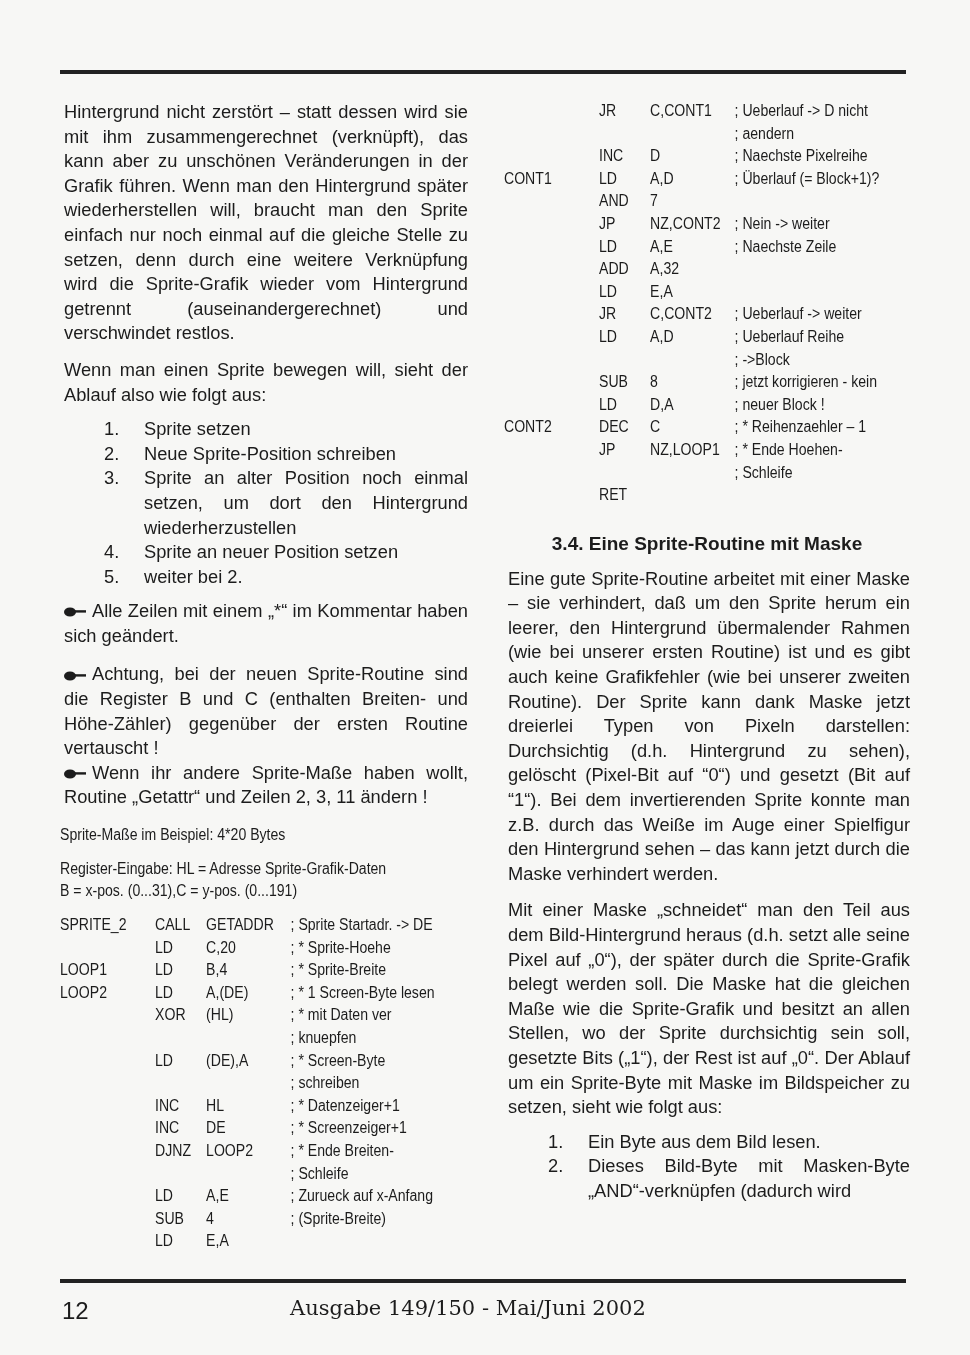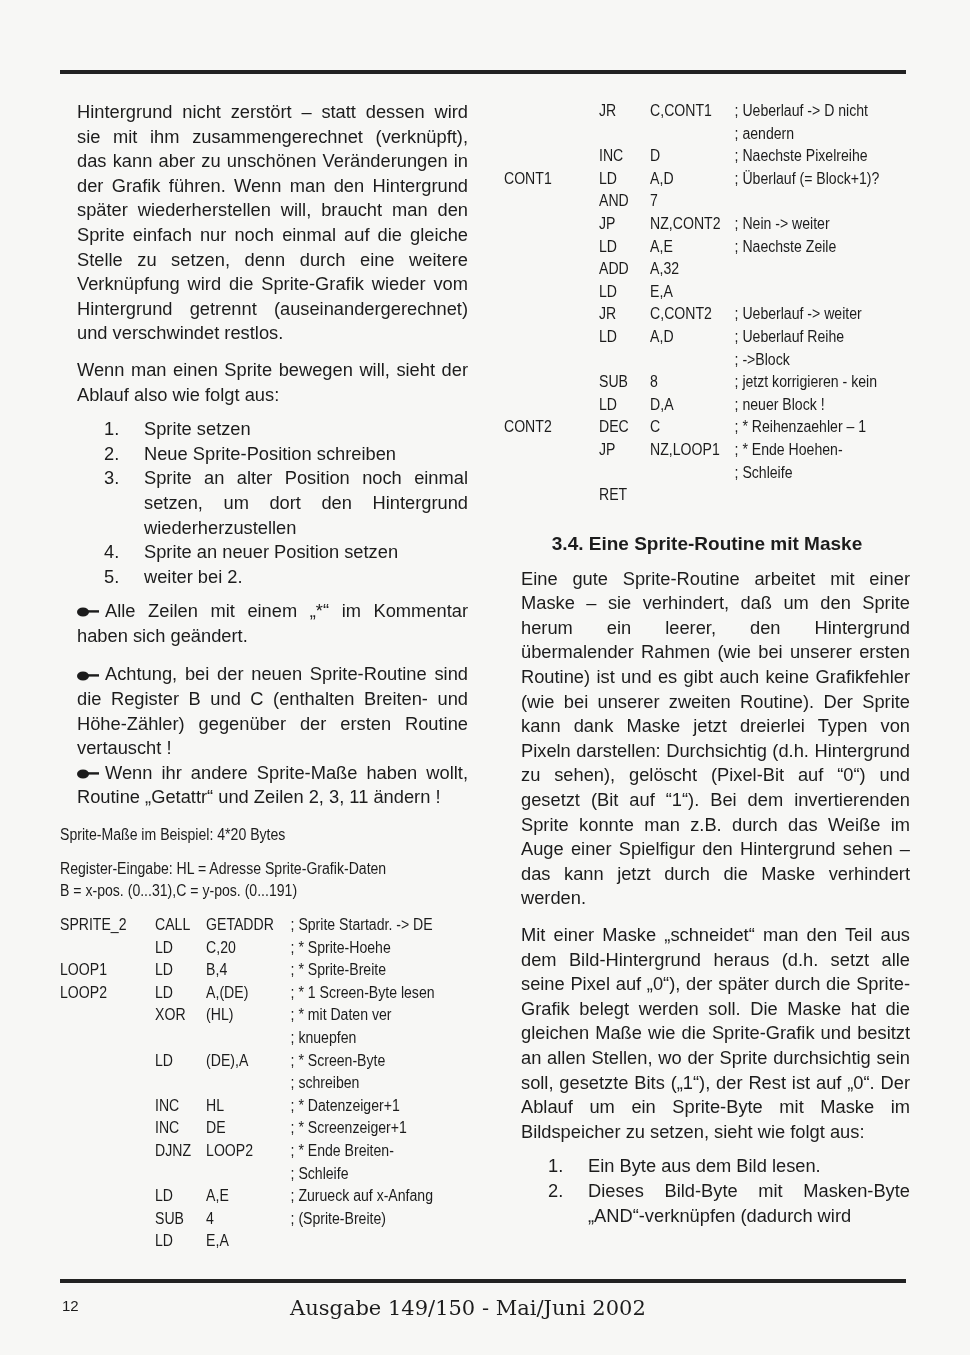--- a/index.html
+++ b/index.html
@@ -6,37 +6,37 @@
   body {
     width:970px; height:1355px; background:#f7f7f5; position:relative; overflow:hidden;
     color:#1c1c1c; font-family:"Liberation Sans", sans-serif;
   }
   .rule { position:absolute; left:60px; width:846px; height:4px; background:#222; }
   .rule.top { top:70px; }
   .rule.bottom { top:1279px; }
   .col { position:absolute; top:100px; }
   .col.left { left:60px; width:408px; }
   .col.right { left:504px; width:406px; }
-  .para { font-size:18.3px; line-height:24.6px; text-align:justify; margin:0 0 10px 17px; }
+  .para { font-size:18.3px; line-height:24.6px; text-align:justify; margin:0 0 10px 4px; }
   .para.tight { margin-bottom:0; }
   ol.steps { list-style:none; margin:0 0 10px 0; padding:0 0 0 44px; font-size:18.3px; line-height:24.6px; }
   ol.steps li { display:flex; }
   ol.steps li .num { width:40px; flex:none; }
   ol.steps li .txt { flex:1; text-align:justify; }
   .hand { display:inline-block; width:22px; height:10px; vertical-align:middle; margin-right:6px; }
   .small { font-size:16px; line-height:22px; transform:scaleX(0.88); transform-origin:left; white-space:nowrap; }
   .code { font-size:16px; line-height:22.6px; width:470px; transform:scaleX(0.88); transform-origin:left; }
   .code .row { display:flex; white-space:nowrap; }
   .code .lbl { width:108px; flex:none; }
   .code .op { width:58px; flex:none; }
   .code .arg { width:96px; flex:none; }
   .code .cmt { flex:none; }
   .right .code .lbl { width:108px; }
   .heading { font-weight:bold; font-size:19px; margin:14px 0 12px 0;text-align:center; }
-  .footer-num { position:absolute; left:62px; top:1297px; font-size:15px; }
+  .footer-num { position:absolute; left:62px; top:1297px; font-size:24px; }
   .footer-title { position:absolute; left:290px; top:1296px; font-family:"DejaVu Serif", serif; font-weight:normal; font-size:21px; }
 </style>
 </head>
 <body>
 
 <div class="rule top"></div>
 
 <div class="col left">
   <p class="para">Hintergrund nicht zerstört – statt dessen wird sie mit ihm zusammengerechnet (verknüpft), das kann aber zu unschönen Veränderungen in der Grafik führen. Wenn man den Hintergrund später wiederherstellen will, braucht man den Sprite einfach nur noch einmal auf die gleiche Stelle zu setzen, denn durch eine weitere Verknüpfung wird die Sprite-Grafik wieder vom Hintergrund getrennt (auseinandergerechnet) und verschwindet restlos.</p>
   <p class="para" style="margin-top:12px">Wenn man einen Sprite bewegen will, sieht der Ablauf also wie folgt aus:</p>

